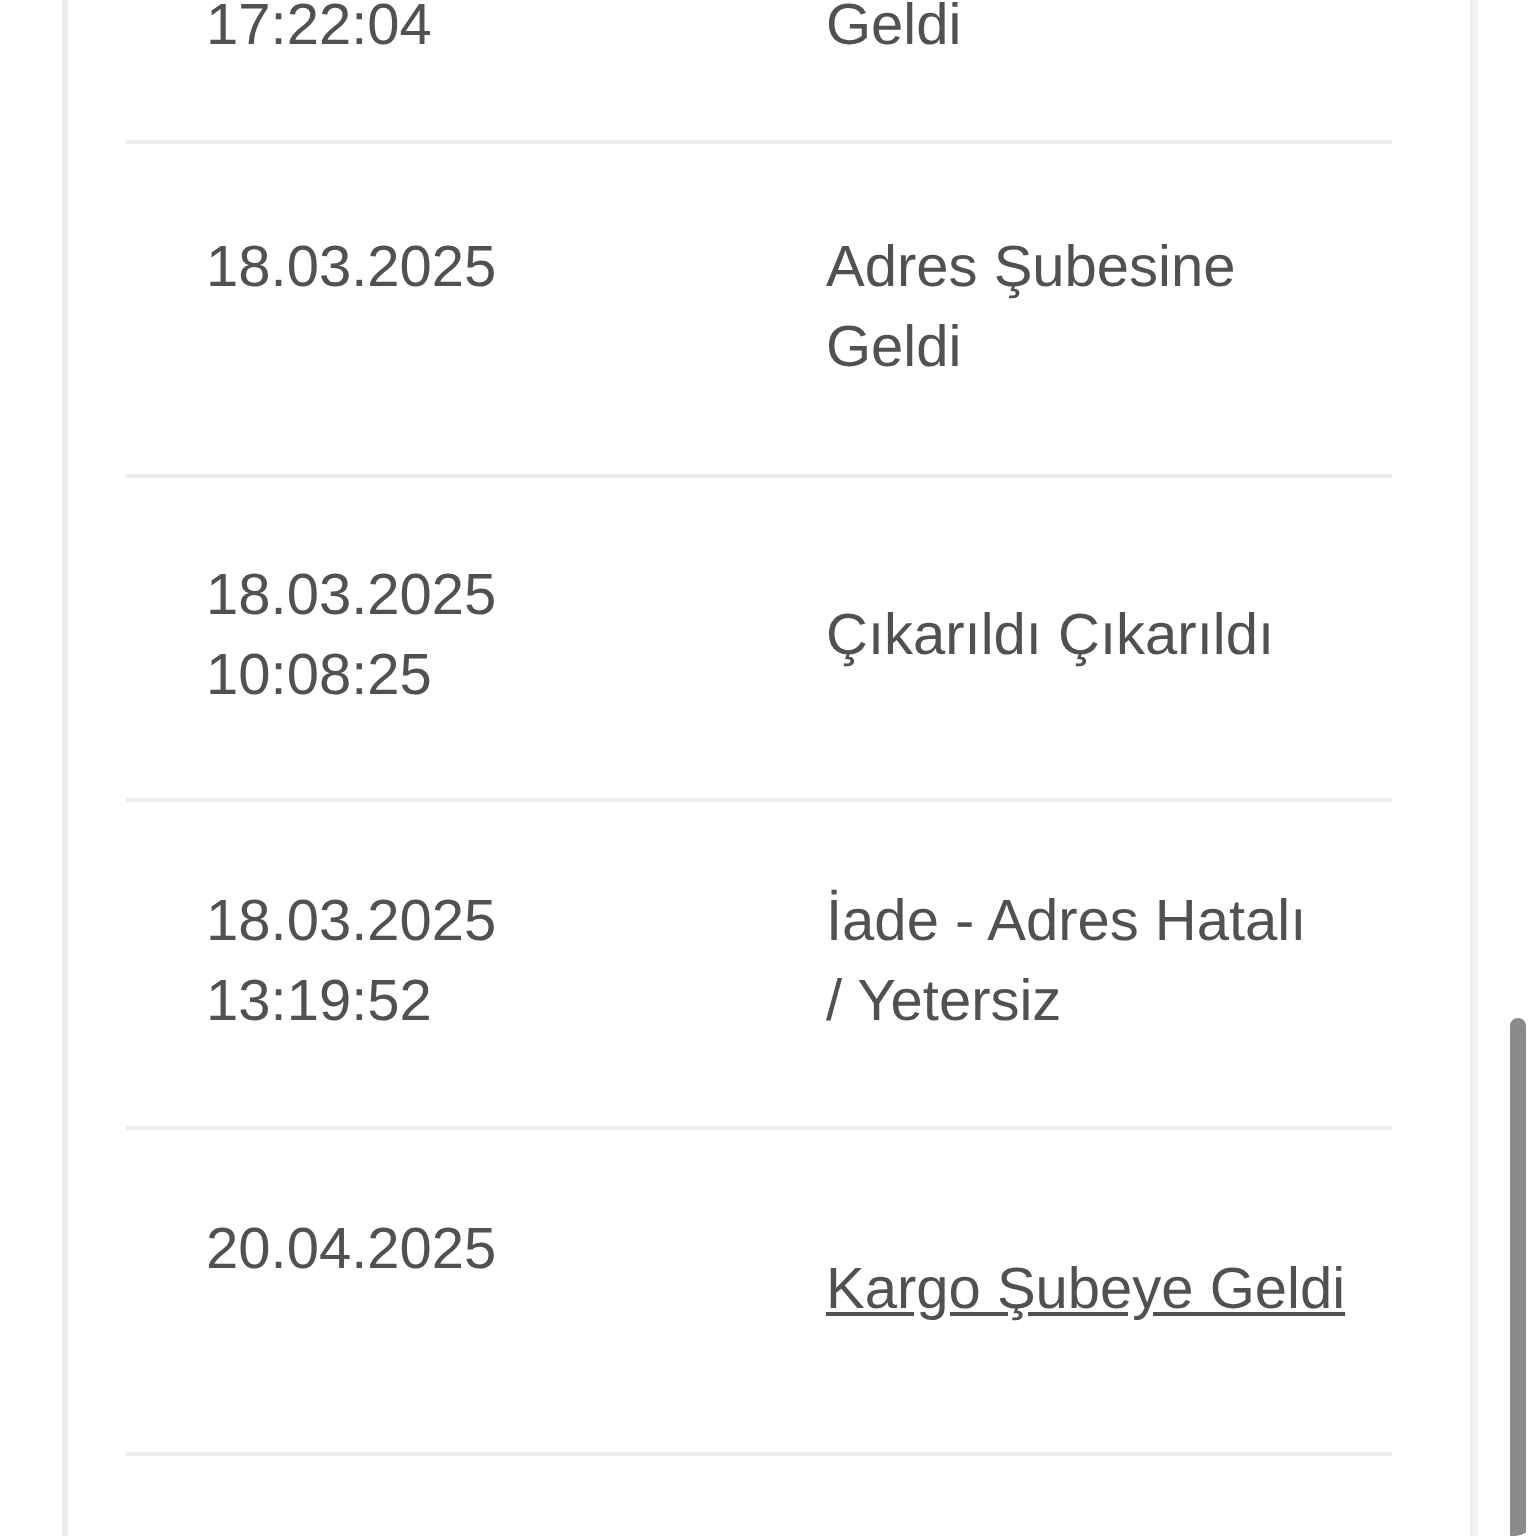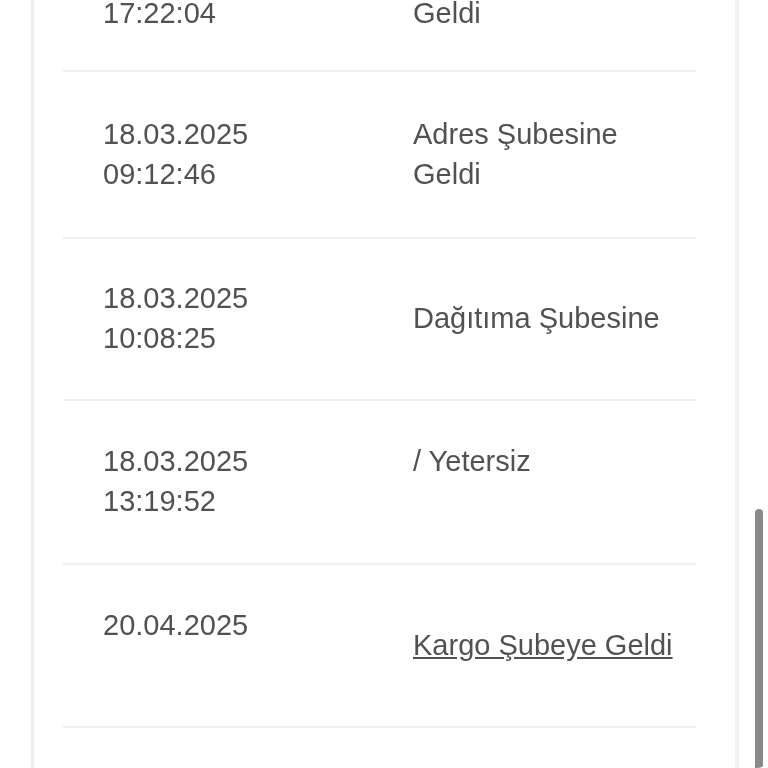--- a/index.html
+++ b/index.html
@@ -84,46 +84,46 @@
     </div>
     <div class="cell status r0">
       <span class="line">Geldi</span>
     </div>
   </div>
   <div class="divider d1"></div>
 
   <div class="row">
     <div class="cell datetime r1">
       <span class="line">18.03.2025</span>
-      <span class="line">09:12:46</span>
     </div>
     <div class="cell status r1">
       <span class="line">Adres Şubesine</span>
       <span class="line">Geldi</span>
     </div>
   </div>
   <div class="divider d2"></div>
 
   <div class="row">
     <div class="cell datetime r2d">
       <span class="line">18.03.2025</span>
       <span class="line">10:08:25</span>
     </div>
     <div class="cell status r2s">
-      <span class="line">Dağıtıma Şubesine</span>
+      <span class="line">Çıkarıldı Çıkarıldı</span>
     </div>
   </div>
   <div class="divider d3"></div>
 
   <div class="row">
     <div class="cell datetime r3">
       <span class="line">18.03.2025</span>
       <span class="line">13:19:52</span>
     </div>
     <div class="cell status r3">
+      <span class="line">İade - Adres Hatalı</span>
       <span class="line">/ Yetersiz</span>
     </div>
   </div>
   <div class="divider d4"></div>
 
   <div class="row">
     <div class="cell datetime r4d">
       <span class="line">20.04.2025</span>
     </div>
     <div class="cell status r4s">

